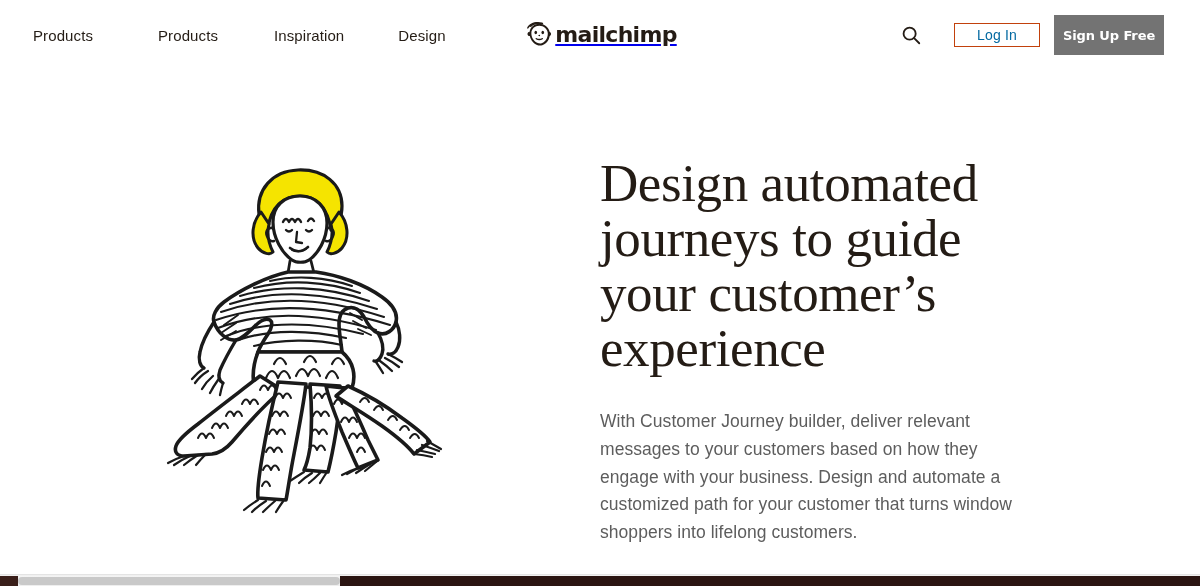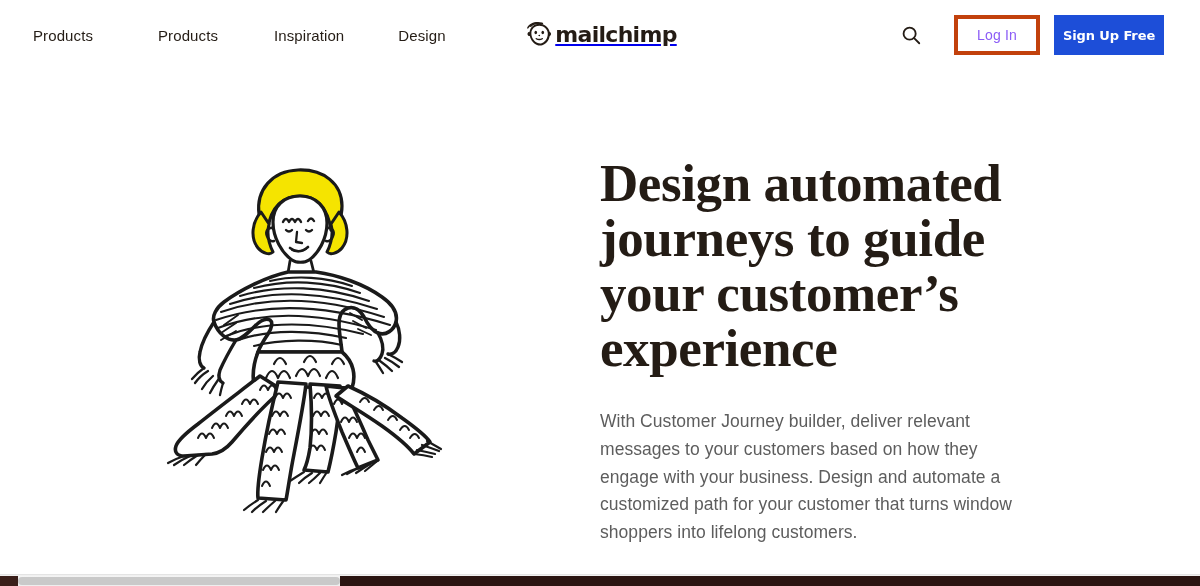--- a/index.html
+++ b/index.html
@@ -89,38 +89,38 @@
     border: none;
     cursor: pointer;
     padding: 0;
     margin-right: 28px;
   }
   .btn-login {
     display: flex;
     align-items: center;
     justify-content: center;
     width: 86px;
-    height: 40px;
-    border: 4px solid #c2410c;
+    height: 24px;
+    border: 1px solid #c2410c;
     background: #ffffff;
-    color: #8b5cf6;
+    color: #0369a1;
     font-family: "Liberation Sans", sans-serif;
     font-size: 14px;
     letter-spacing: 0.2px;
     cursor: pointer;
     margin-right: 14px;
   }
   .btn-signup {
     display: flex;
     align-items: center;
     justify-content: center;
     width: 110px;
     height: 40px;
     border: none;
-    background: #1d4ed8;
+    background: #737373;
     color: #ffffff;
     font-family: "DejaVu Sans", sans-serif;
     font-size: 13px;
     font-weight: 700;
     letter-spacing: -0.1px;
     cursor: pointer;
   }
 
   
   .hero {
@@ -143,21 +143,21 @@
     padding-top: 68px;
     padding-right: 40px;
   }
   .hero-title {
     font-family: "Liberation Serif", "DejaVu Serif", serif;
     font-size: 53px;
     line-height: 1.04;
     letter-spacing: -0.4px;
     color: #241c15;
     margin: 0 0 32px 0;
-    font-weight: 700;
+    font-weight: 400;
     max-width: 420px;
   }
   .hero-body {
     font-family: "Liberation Sans", sans-serif;
     font-size: 17.5px;
     line-height: 1.58;
     color: #5d5d5d;
     margin: 0 0 44px 0;
     max-width: 415px;
     letter-spacing: 0.05px;

